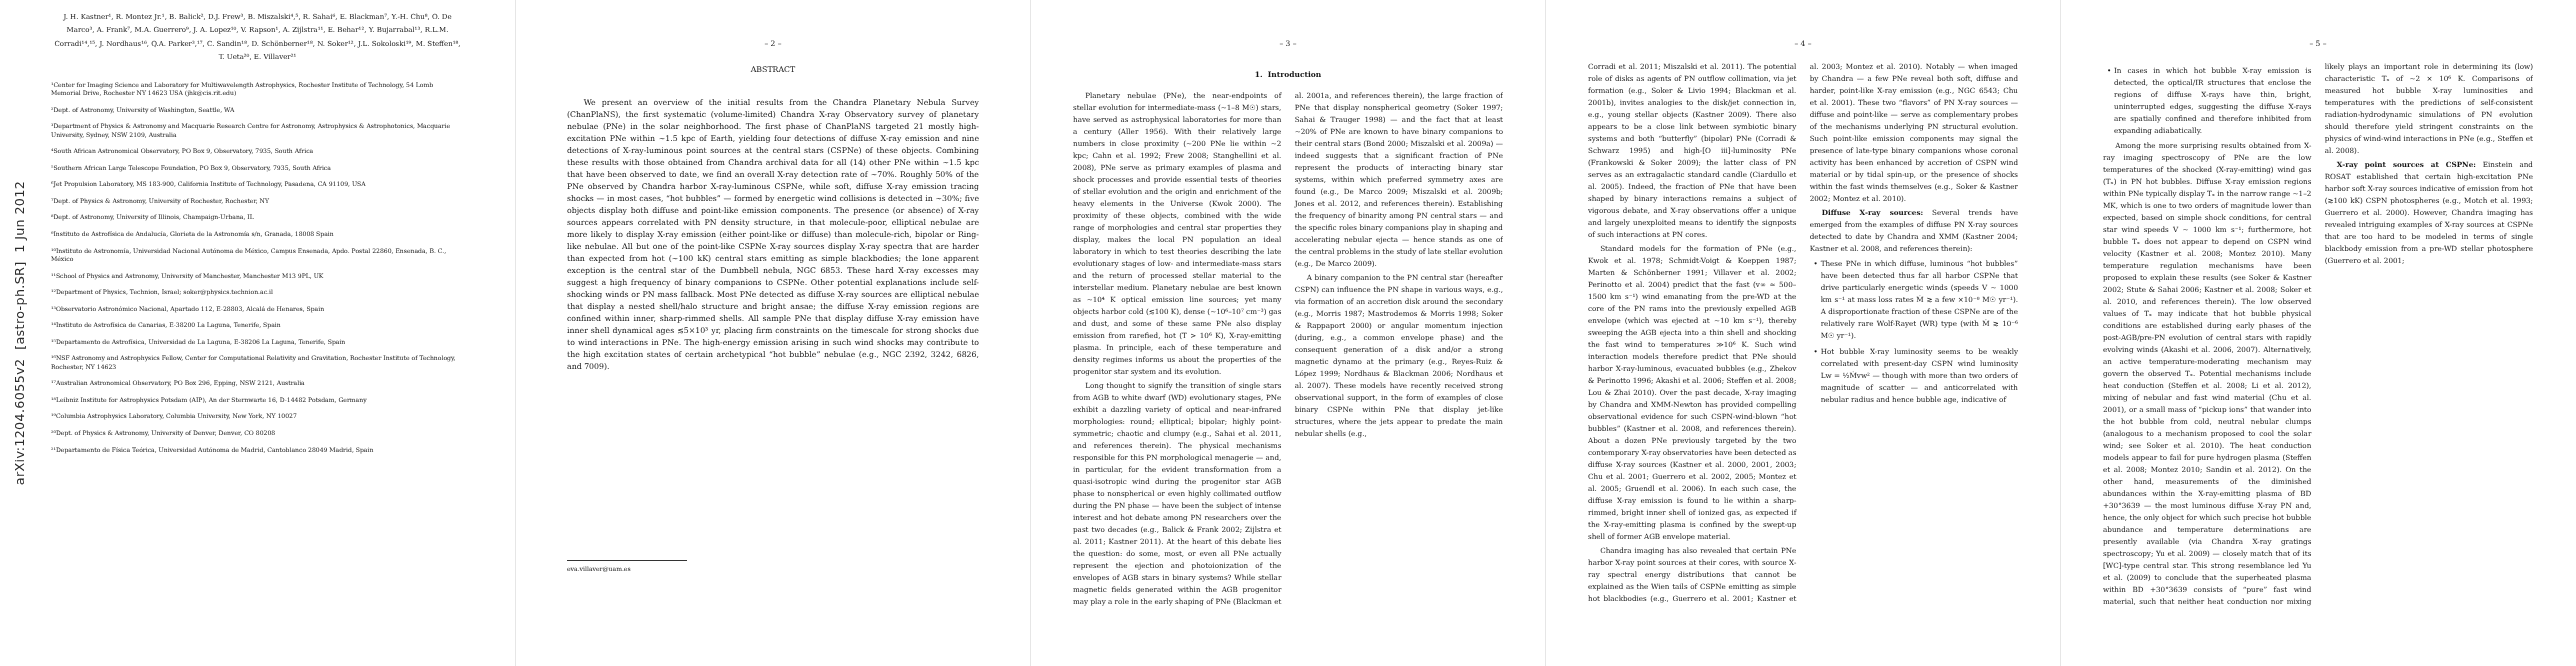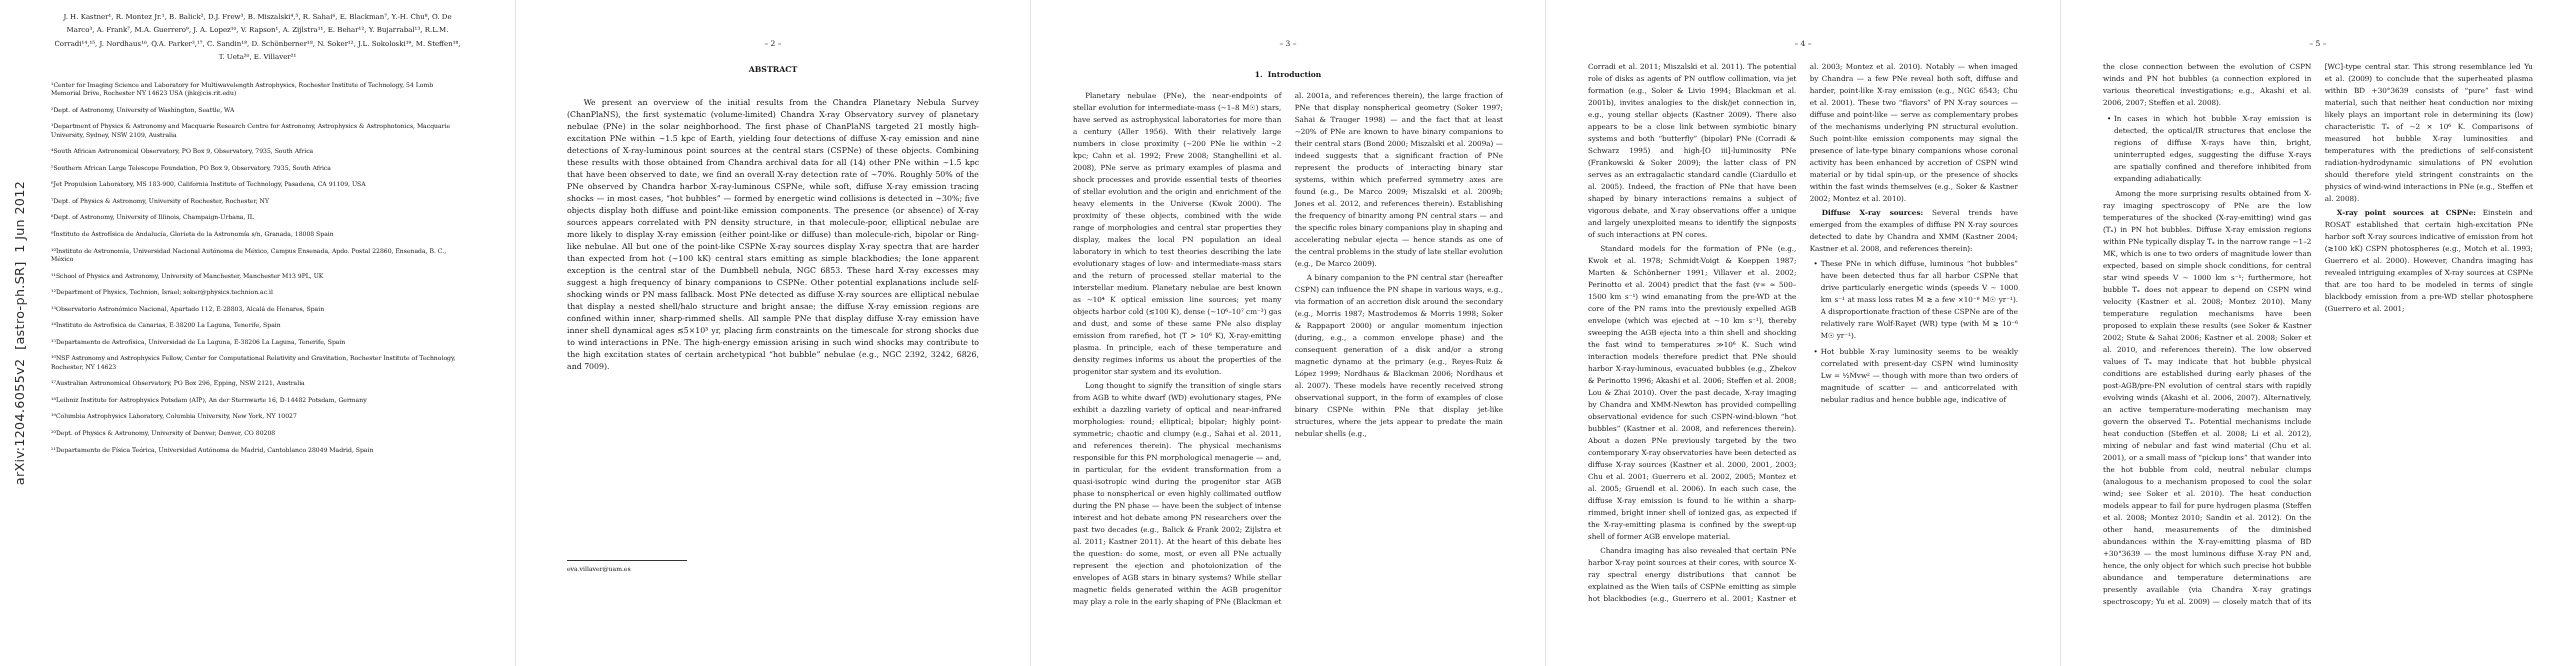--- a/index.html
+++ b/index.html
@@ -17,21 +17,21 @@
 
   
   .title{margin:66px 58px 0;text-align:center;font-weight:bold;font-size:9.7px;line-height:1.55;}
   .title .it{font-style:italic;}
   .title .sc{font-variant:small-caps;}
   .authors{margin:11px 53px 0;text-align:center;font-size:7px;line-height:1.9;}
   .affils{margin:16.7px 51px 0;font-size:6.1px;line-height:1.36;}
   .affil{margin-bottom:8.3px;}
 
   
-  .abs-head{margin-top:16.7px;text-align:center;font-weight:bold;font-size:7.8px;}
+  .abs-head{margin-top:16.7px;text-align:center;font-weight:normal;font-size:7.8px;}
   .abs-body{margin:23px 51px 0;text-align:justify;font-size:7.8px;line-height:12px;text-indent:16.7px;}
   .footnote{position:absolute;left:51px;top:560px;width:413px;font-size:6.1px;}
   .fnrule{width:120px;border-top:0.6px solid #333;margin-bottom:4.4px;}
 
   
   .sec-head{margin-top:22px;text-align:center;font-weight:bold;font-size:7.5px;white-space:pre;}
   .twocol{margin:11px 42px 0;column-count:2;column-gap:13.3px;column-fill:auto;overflow:hidden;
           text-align:justify;font-size:7.2px;line-height:12px;}
   .twocol.h1{height:521px;}
   .twocol.h2{height:547px;margin-top:13.3px;}
@@ -102,21 +102,20 @@
       <p class="para">Chandra imaging has also revealed that certain PNe harbor X-ray point sources at their cores, with source X-ray spectral energy distributions that cannot be explained as the Wien tails of CSPNe emitting as simple hot blackbodies (e.g., Guerrero et al. 2001; Kastner et al. 2003; Montez et al. 2010). Notably — when imaged by Chandra — a few PNe reveal both soft, diffuse and harder, point-like X-ray emission (e.g., NGC 6543; Chu et al. 2001). These two “flavors” of PN X-ray sources — diffuse and point-like — serve as complementary probes of the mechanisms underlying PN structural evolution. Such point-like emission components may signal the presence of late-type binary companions whose coronal activity has been enhanced by accretion of CSPN wind material or by tidal spin-up, or the presence of shocks within the fast winds themselves (e.g., Soker &amp; Kastner 2002; Montez et al. 2010).</p>
       <p class="para"><span class="b">Diffuse X-ray sources:</span><span> Several trends have emerged from the examples of diffuse PN X-ray sources detected to date by Chandra and XMM (Kastner 2004; Kastner et al. 2008, and references therein):</span></p>
       <p class="bullet">These PNe in which diffuse, luminous “hot bubbles” have been detected thus far all harbor CSPNe that drive particularly energetic winds (speeds V ∼ 1000 km s⁻¹ at mass loss rates Ṁ ≳ a few ×10⁻⁸ M☉ yr⁻¹). A disproportionate fraction of these CSPNe are of the relatively rare Wolf-Rayet (WR) type (with Ṁ ≳ 10⁻⁶ M☉ yr⁻¹).</p>
       <p class="bullet">Hot bubble X-ray luminosity seems to be weakly correlated with present-day CSPN wind luminosity Lw = ½Ṁvw² — though with more than two orders of magnitude of scatter — and anticorrelated with nebular radius and hence bubble age, indicative of</p>
     </div>
   </div>
 
   <div class="page">
     <div class="pagenum">– 5 –</div>
     <div class="twocol h2">
-      <p class="para cont">the close connection between the evolution of CSPN winds and PN hot bubbles (a connection explored in various theoretical investigations; e.g., Akashi et al. 2006, 2007; Steffen et al. 2008).</p>
       <p class="bullet">In cases in which hot bubble X-ray emission is detected, the optical/IR structures that enclose the regions of diffuse X-rays have thin, bright, uninterrupted edges, suggesting the diffuse X-rays are spatially confined and therefore inhibited from expanding adiabatically.</p>
       <p class="para">Among the more surprising results obtained from X-ray imaging spectroscopy of PNe are the low temperatures of the shocked (X-ray-emitting) wind gas (Tₓ) in PN hot bubbles. Diffuse X-ray emission regions within PNe typically display Tₓ in the narrow range ∼1–2 MK, which is one to two orders of magnitude lower than expected, based on simple shock conditions, for central star wind speeds V ∼ 1000 km s⁻¹; furthermore, hot bubble Tₓ does not appear to depend on CSPN wind velocity (Kastner et al. 2008; Montez 2010). Many temperature regulation mechanisms have been proposed to explain these results (see Soker &amp; Kastner 2002; Stute &amp; Sahai 2006; Kastner et al. 2008; Soker et al. 2010, and references therein). The low observed values of Tₓ may indicate that hot bubble physical conditions are established during early phases of the post-AGB/pre-PN evolution of central stars with rapidly evolving winds (Akashi et al. 2006, 2007). Alternatively, an active temperature-moderating mechanism may govern the observed Tₓ. Potential mechanisms include heat conduction (Steffen et al. 2008; Li et al. 2012), mixing of nebular and fast wind material (Chu et al. 2001), or a small mass of “pickup ions” that wander into the hot bubble from cold, neutral nebular clumps (analogous to a mechanism proposed to cool the solar wind; see Soker et al. 2010). The heat conduction models appear to fail for pure hydrogen plasma (Steffen et al. 2008; Montez 2010; Sandin et al. 2012). On the other hand, measurements of the diminished abundances within the X-ray-emitting plasma of BD +30°3639 — the most luminous diffuse X-ray PN and, hence, the only object for which such precise hot bubble abundance and temperature determinations are presently available (via Chandra X-ray gratings spectroscopy; Yu et al. 2009) — closely match that of its [WC]-type central star. This strong resemblance led Yu et al. (2009) to conclude that the superheated plasma within BD +30°3639 consists of “pure” fast wind material, such that neither heat conduction nor mixing likely plays an important role in determining its (low) characteristic Tₓ of ∼2 × 10⁶ K. Comparisons of measured hot bubble X-ray luminosities and temperatures with the predictions of self-consistent radiation-hydrodynamic simulations of PN evolution should therefore yield stringent constraints on the physics of wind-wind interactions in PNe (e.g., Steffen et al. 2008).</p>
       <p class="para"><span class="b">X-ray point sources at CSPNe:</span><span> Einstein and ROSAT established that certain high-excitation PNe harbor soft X-ray sources indicative of emission from hot (≳100 kK) CSPN photospheres (e.g., Motch et al. 1993; Guerrero et al. 2000). However, Chandra imaging has revealed intriguing examples of X-ray sources at CSPNe that are too hard to be modeled in terms of single blackbody emission from a pre-WD stellar photosphere (Guerrero et al. 2001;</span></p>
     </div>
   </div>
 
 </div>
 
 
 </body></html>

